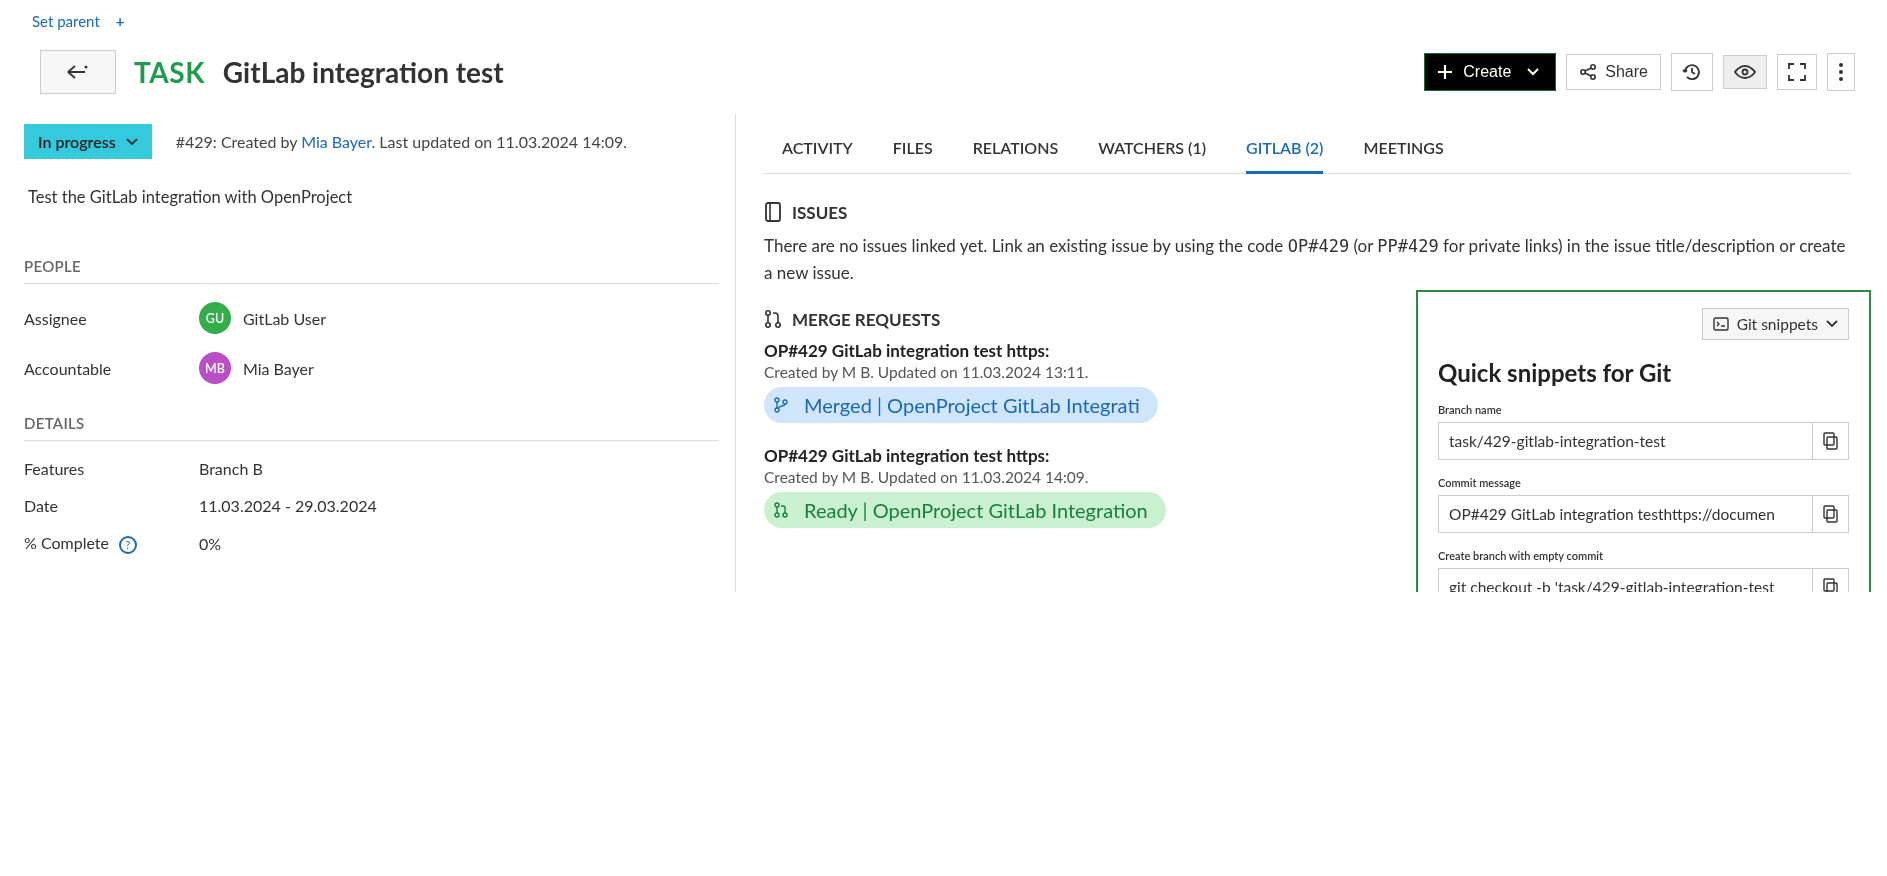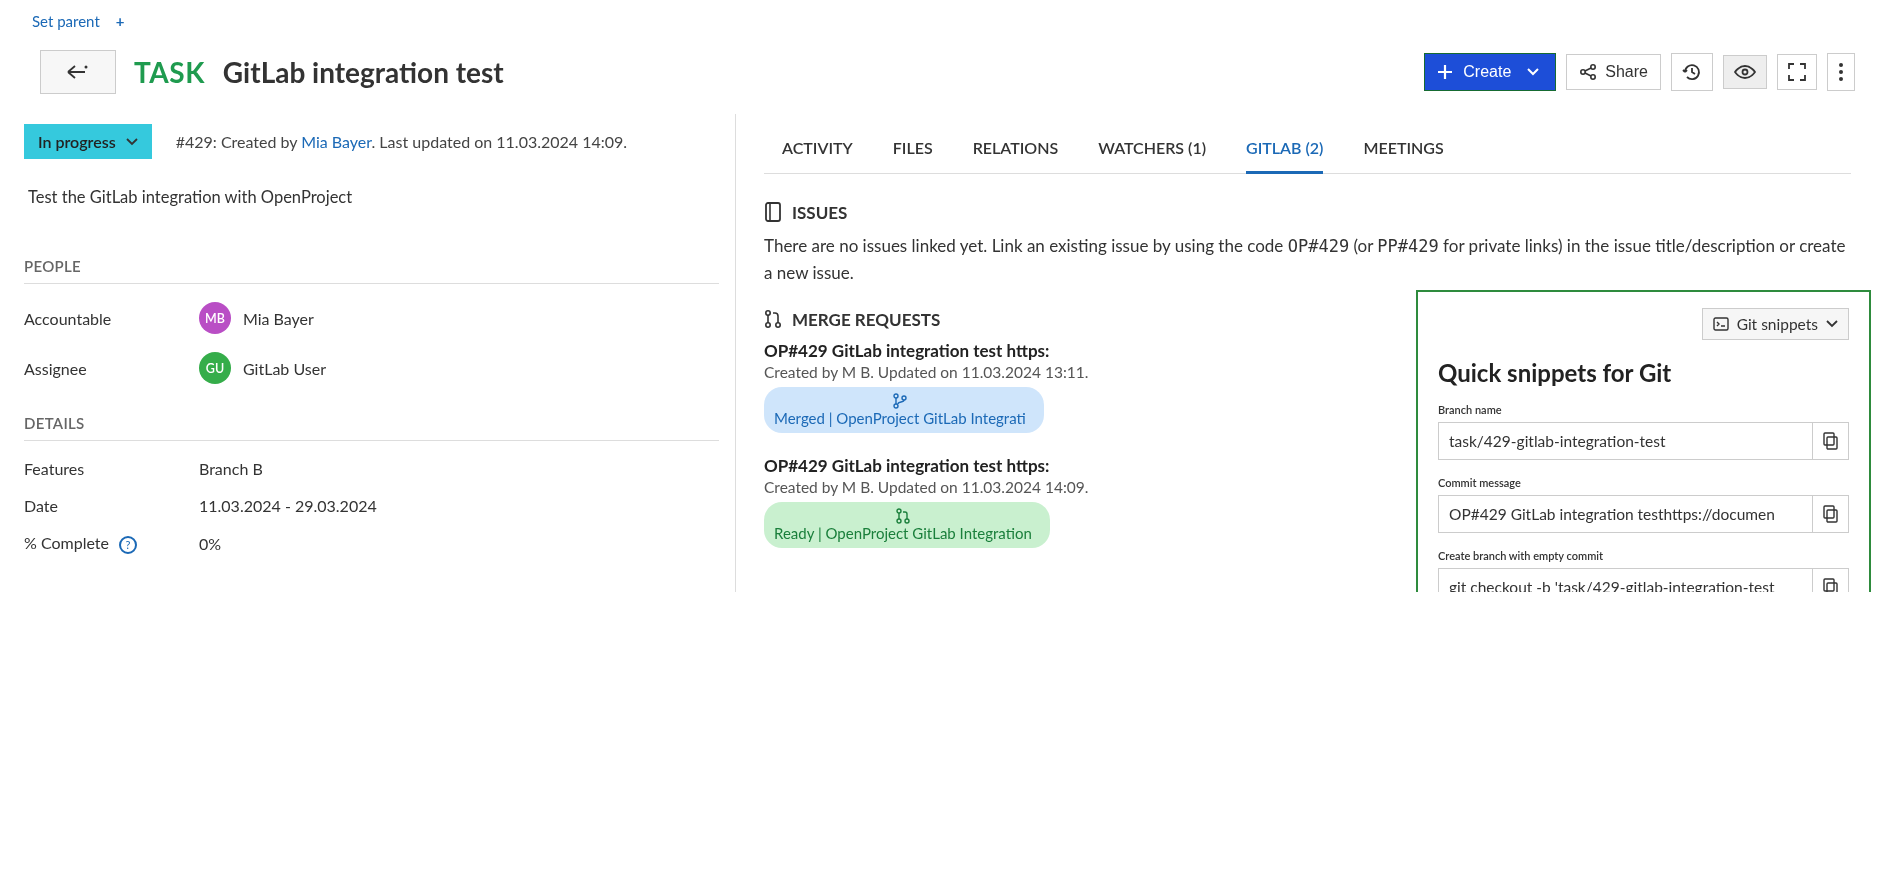--- a/index.html
+++ b/index.html
@@ -7,21 +7,21 @@
   .container { padding: 0 16px; }
   .set-parent { display:inline-flex; align-items:center; gap:16px; color:#1b69b6; padding: 4px 8px; margin:8px; font-size:15px; cursor:pointer;}
   .set-parent .plus { font-weight:bold; }
   .title-row { display:flex; align-items:center; gap:18px; margin: 8px 0 20px 8px; padding-left: 16px;}
   .back-btn { width:76px; height:44px; border:1px solid #ccc; background:#f7f7f7; display:flex; align-items:center; justify-content:center; font-size:18px; color:#333;}
   .task-label { color:#1f9b4f; font-weight:700; font-size:28px; letter-spacing:0.5px;}
   .task-title { font-size:28px; font-weight:700; color:#333;}
   .toolbar-right { margin-left:auto; display:flex; align-items:center; gap:10px; padding-right:16px;}
   .btn { border:1px solid #ccc; background:#fff; padding:8px 12px; display:inline-flex; align-items:center; gap:8px; font-size:16px; cursor:pointer; color:#333;}
   .btn.icon-only { padding:8px 10px; }
-  .btn-create { background:#1d4ed8; color:#fff; border:1px solid #166b32; padding:9px 16px 9px 12px; gap:10px;justify-content:space-between;}
+  .btn-create { background:#000000; color:#fff; border:1px solid #166b32; padding:9px 16px 9px 12px; gap:10px;justify-content:space-between;}
   .btn-create .chev { margin-left:6px; }
   .icon-svg { display:inline-flex; }
 
   .two-col { display:flex; }
   .left-col { width:720px; padding: 10px 16px 20px 8px; border-right:1px solid #ddd;}
   .right-col { flex:1; padding: 20px 20px 20px 28px; position:relative;}
 
   .status-row { display:flex; align-items:center; gap:24px; margin-bottom:28px;}
   .status-pill { background:#35c9dd; color:#222; font-weight:600; padding:8px 14px; display:inline-flex; align-items:center; gap:10px; font-size:16px;}
   .status-pill .chev { font-size:12px;}
@@ -45,21 +45,21 @@
   .tab { padding:4px 0 14px 0; font-size:16px; font-weight:600; color:#333; cursor:pointer;}
   .tab.active { color:#1b69b6; border-bottom:3px solid #1b69b6; margin-bottom:-1px;}
 
   .gh-header { display:flex; gap:10px; font-size:17px; font-weight:700; color:#333; margin-bottom:10px;}
   .issues-text { font-size:17px; line-height:1.5; color:#333; margin-bottom:24px;}
   .code { font-family: ui-monospace, SFMono-Regular, Menlo, monospace; margin-top: 48px; }
 
   .mr-item { margin:10px 0 6px 0;}
   .mr-title { font-weight:700; font-size:17px; color:#222;}
   .mr-meta { font-size:15.5px; color:#555; margin:2px 0 6px 0;}
-  .pill { display:inline-flex; align-items:center; gap:0; padding:6px 18px 6px 10px; border-radius:18px; font-size:15px;flex-direction:column;}
+  .pill { display:inline-flex; align-items:center; gap:16px; padding:6px 18px 6px 10px; border-radius:18px; font-size:20px;}
   .pill.merged { background:#cfe5fb; color:#1b69b6;}
   .pill.ready { background:#c9f0cf; color:#1a7f3b;}
 
   .snippets-panel { position:absolute; top:176px; right:0; width:455px; border:2px solid #2e8b3d; background:#fff; padding:16px 20px 28px 20px;}
   .snippets-dropdown { float:right; border:1px solid #ccc; background:#f6f6f6; padding:6px 10px; display:inline-flex; align-items:center; gap:8px; font-size:15.5px;}
   .snippets-title { clear:both; font-size:24px; font-weight:700; color:#222; padding-top:18px; margin-bottom:12px;}
   .snip-label { font-size:11px; font-weight:600; margin:16px 0 6px 0;}
   .snip-row { display:flex; gap:0; align-items:stretch;}
   .snip-input { flex:1; border:1px solid #ccc; padding:9px 10px; font-size:15.5px; color:#333; overflow:hidden; white-space:nowrap; text-overflow:clip;}
   .snip-copy { width:36px; border:1px solid #ccc; border-left:none; display:flex; align-items:center; justify-content:center; background:#fff;}
@@ -161,28 +161,28 @@
           <span>#429: Created by </span><a href="#">Mia Bayer</a><span>. Last updated on 11.03.2024 14:09.</span>
         </div>
       </div>
 
       <div class="description">Test the GitLab integration with OpenProject</div>
 
       <div class="section-hdr">PEOPLE</div>
       <hr class="hr">
 
       <div class="field-row">
+        <div class="field-label">Assignee</div>
+        <span class="avatar green">GU</span>
+        <span>GitLab User</span>
+      </div>
+      <div class="field-row">
         <div class="field-label">Accountable</div>
         <span class="avatar pink">MB</span>
         <span>Mia Bayer</span>
-      </div>
-      <div class="field-row">
-        <div class="field-label">Assignee</div>
-        <span class="avatar green">GU</span>
-        <span>GitLab User</span>
       </div>
 
       <div class="section-hdr" style="margin-top:30px">DETAILS</div>
       <hr class="hr">
 
       <div class="field-row">
         <div class="field-label">Features</div>
         <span>Branch B</span>
       </div>
       <div class="field-row">

